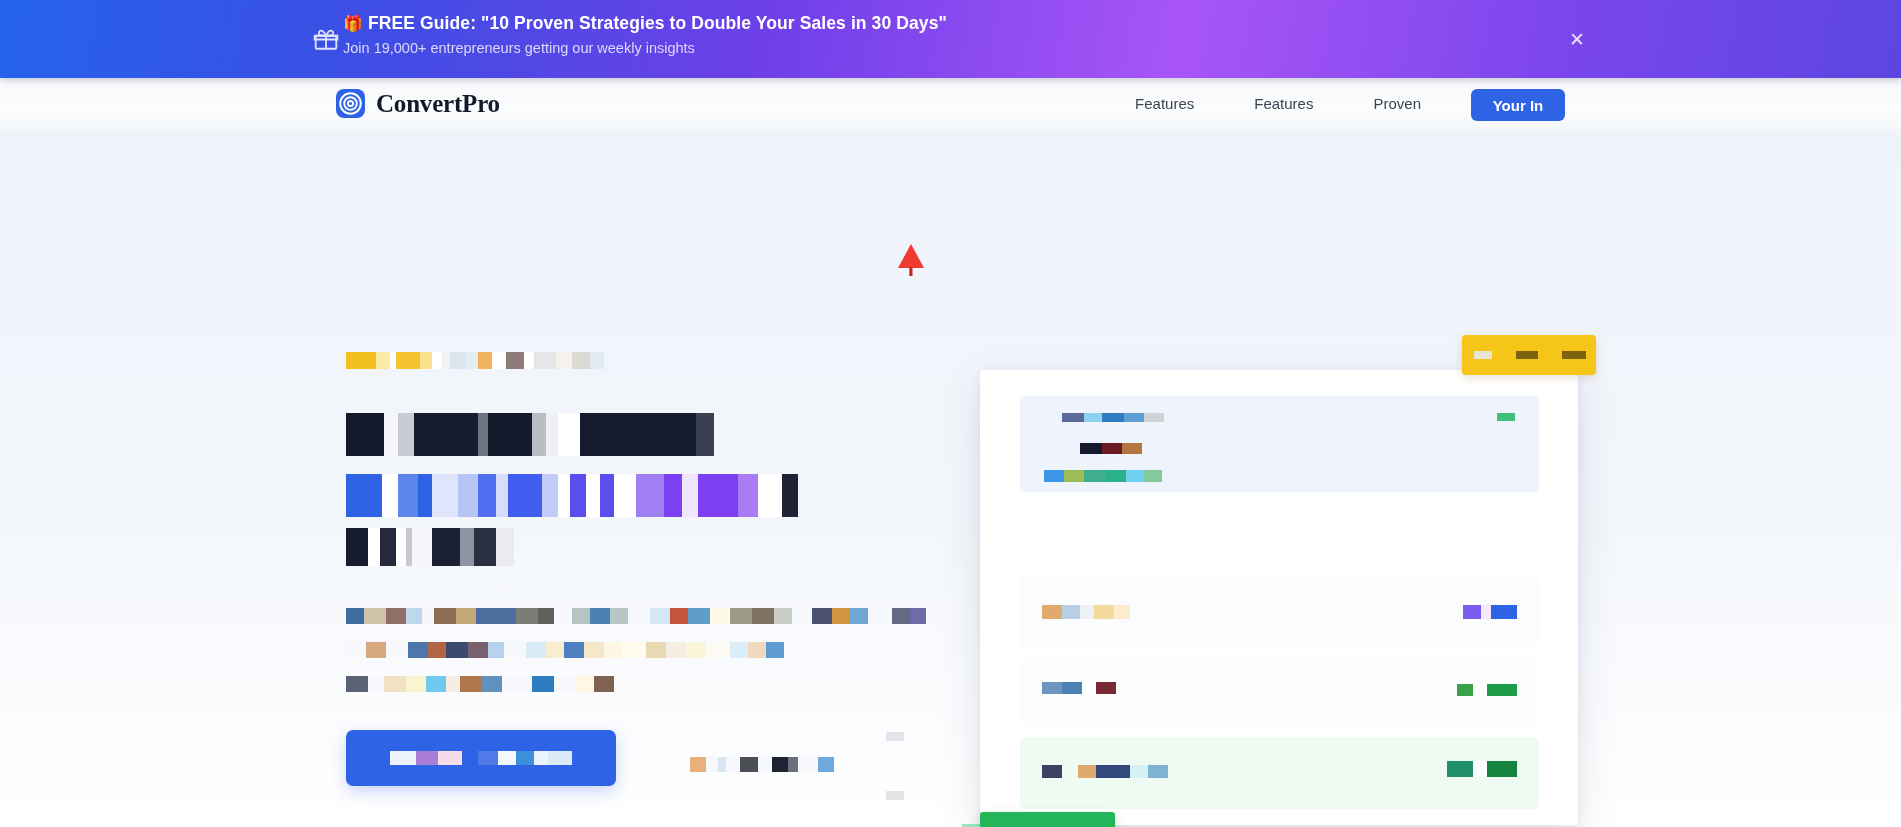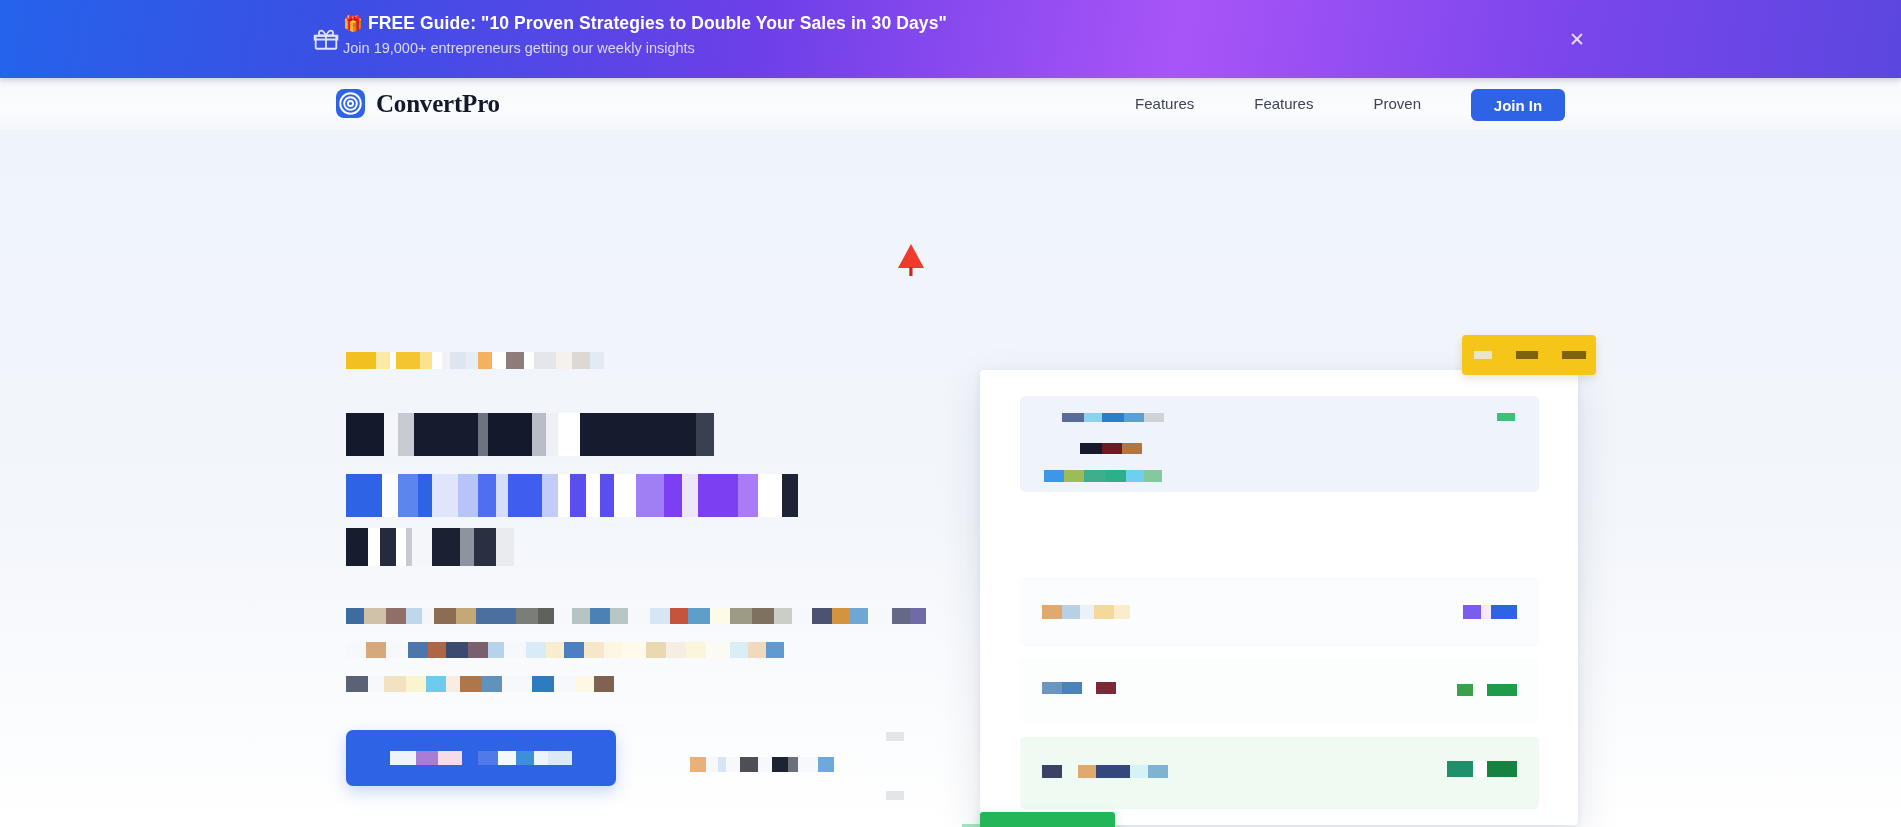--- a/index.html
+++ b/index.html
@@ -202,21 +202,21 @@
           <circle cx="12" cy="12" r="2.1"></circle>
       </svg>
     </span>
     <span class="brand-name">ConvertPro</span>
   </div>
 
   <div class="nav">
     <span class="nav-link">Features</span>
     <span class="nav-link">Features</span>
     <span class="nav-link">Proven</span>
-    <button class="signin-btn">Join In</button>
+    <button class="signin-btn">Your In</button>
   </div>
 </div>
 
 <div class="page-body">
 
   <div class="px eyebrow-row" style="display: flex;">
       <i style="width: 30px; background: rgb(242, 192, 33);"></i>
       <i style="width: 14px; background: rgb(251, 233, 166);"></i>
       <i style="width: 6px; background: rgb(255, 255, 255);"></i>
       <i style="width: 24px; background: rgb(245, 197, 49);"></i>

